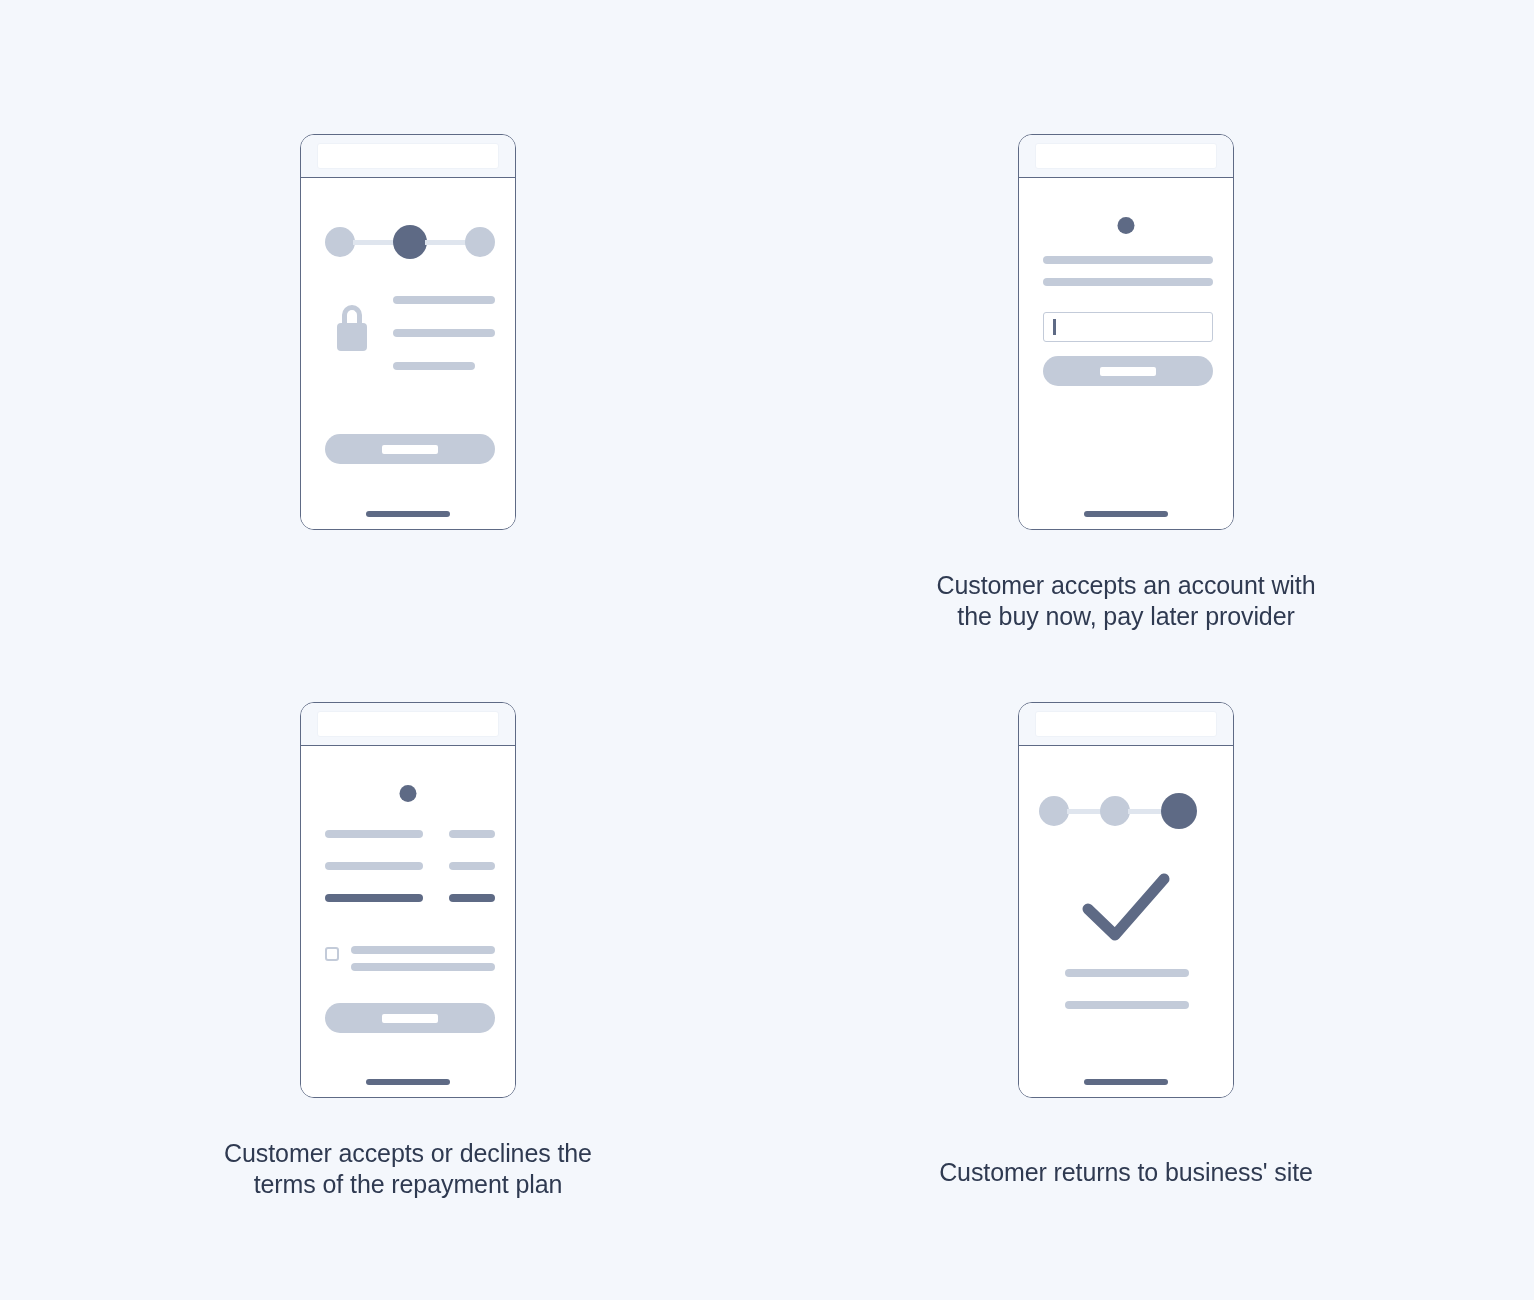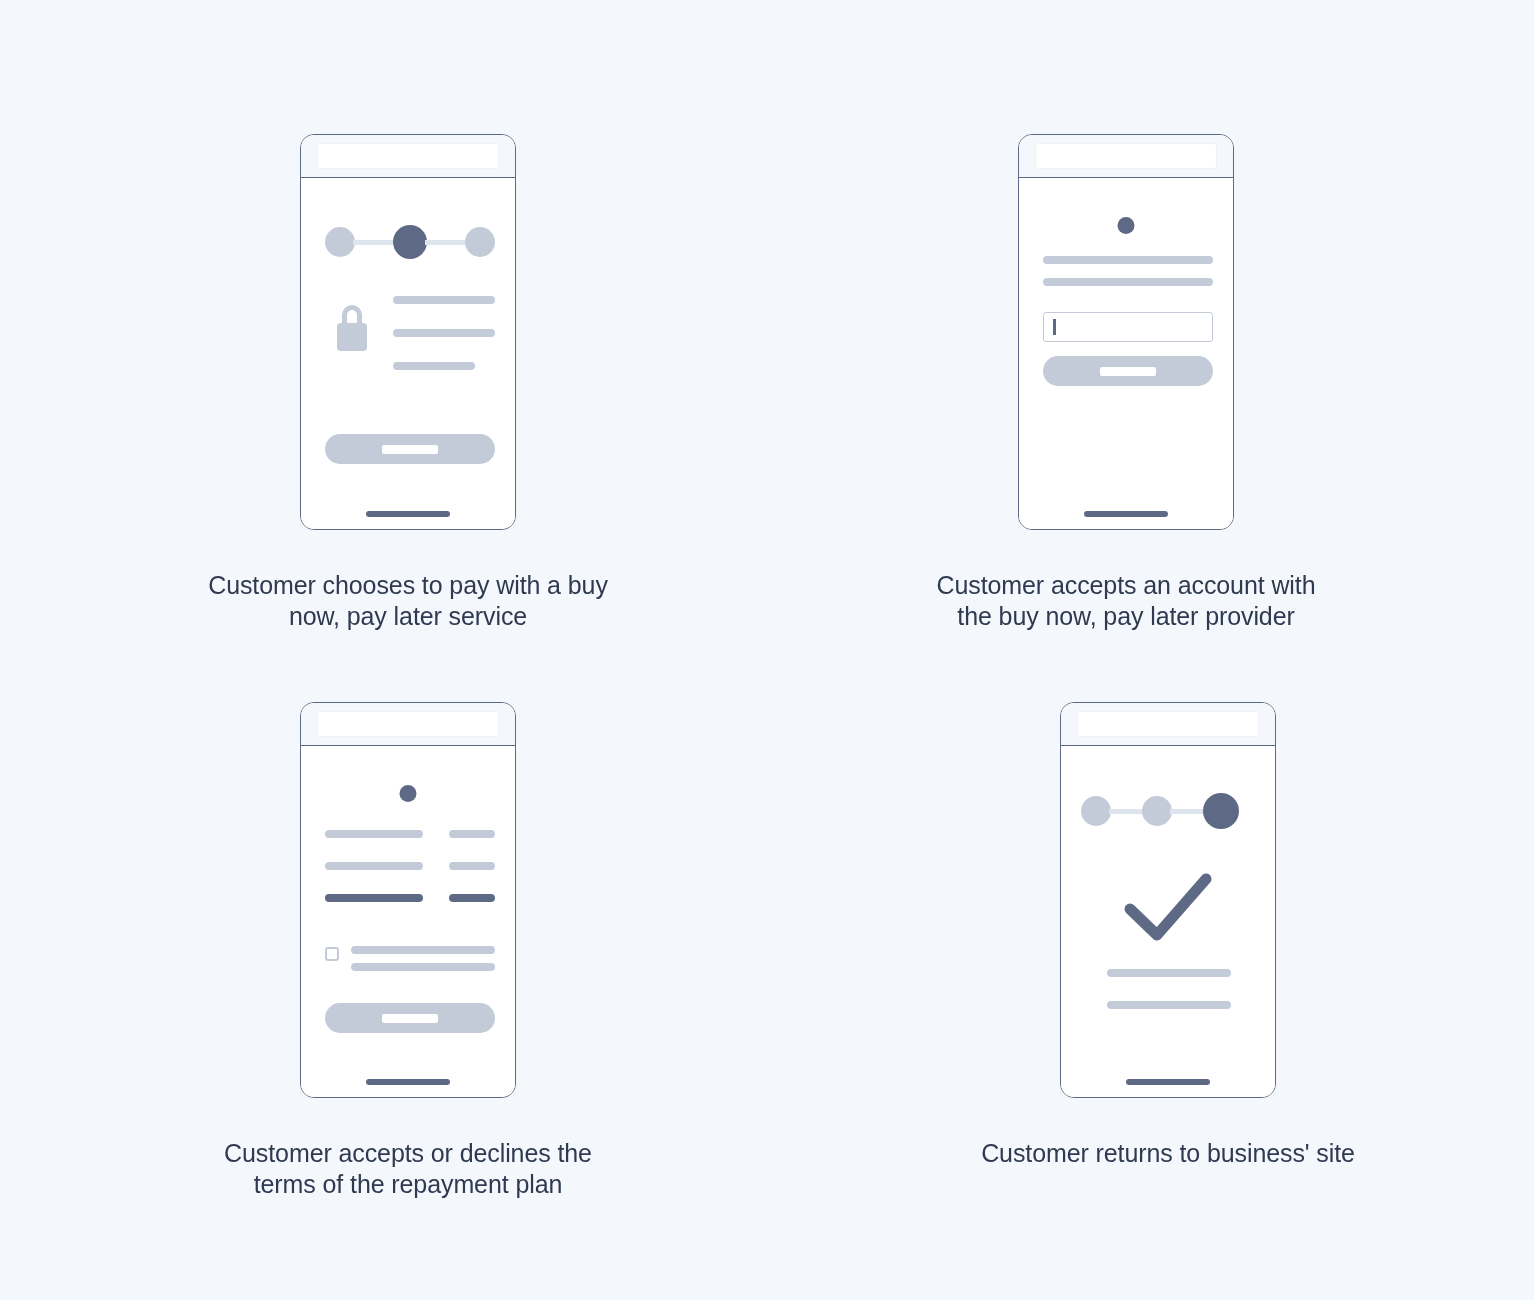--- a/index.html
+++ b/index.html
@@ -25,21 +25,21 @@
   .step {
     position: absolute;
     width: 520px;
     display: flex;
     flex-direction: column;
     align-items: center;
   }
   .step-1 { left: 148px; top: 134px; }
   .step-2 { left: 866px; top: 134px; }
   .step-3 { left: 148px; top: 702px; }
-  .step-4 { left: 908px; top: 702px; }
+  .step-4 { left: 866px; top: 702px; gap: 19px; }
 
   
   .phone {
     position: relative;
     width: 216px;
     height: 396px;
     background: #ffffff;
     border: 1.6px solid #5e6a85;
     border-radius: 14px;
     box-sizing: border-box;
@@ -354,21 +354,20 @@
           </div>
         </div>
 
         <div class="cta" style="top:256px;">
           <div class="cta-label"></div>
         </div>
 
         <div class="home-indicator"></div>
       </div>
     </div>
-    <div class="caption">Customer chooses to pay with a buy now, pay later service</div>
   </div>
 
   <div class="step step-2">
     <div class="phone">
       <div class="phone-topbar">
         <div class="address-bar"></div>
       </div>
       <div class="phone-screen">
 
         <div class="avatar" style="top:39px;"></div>

